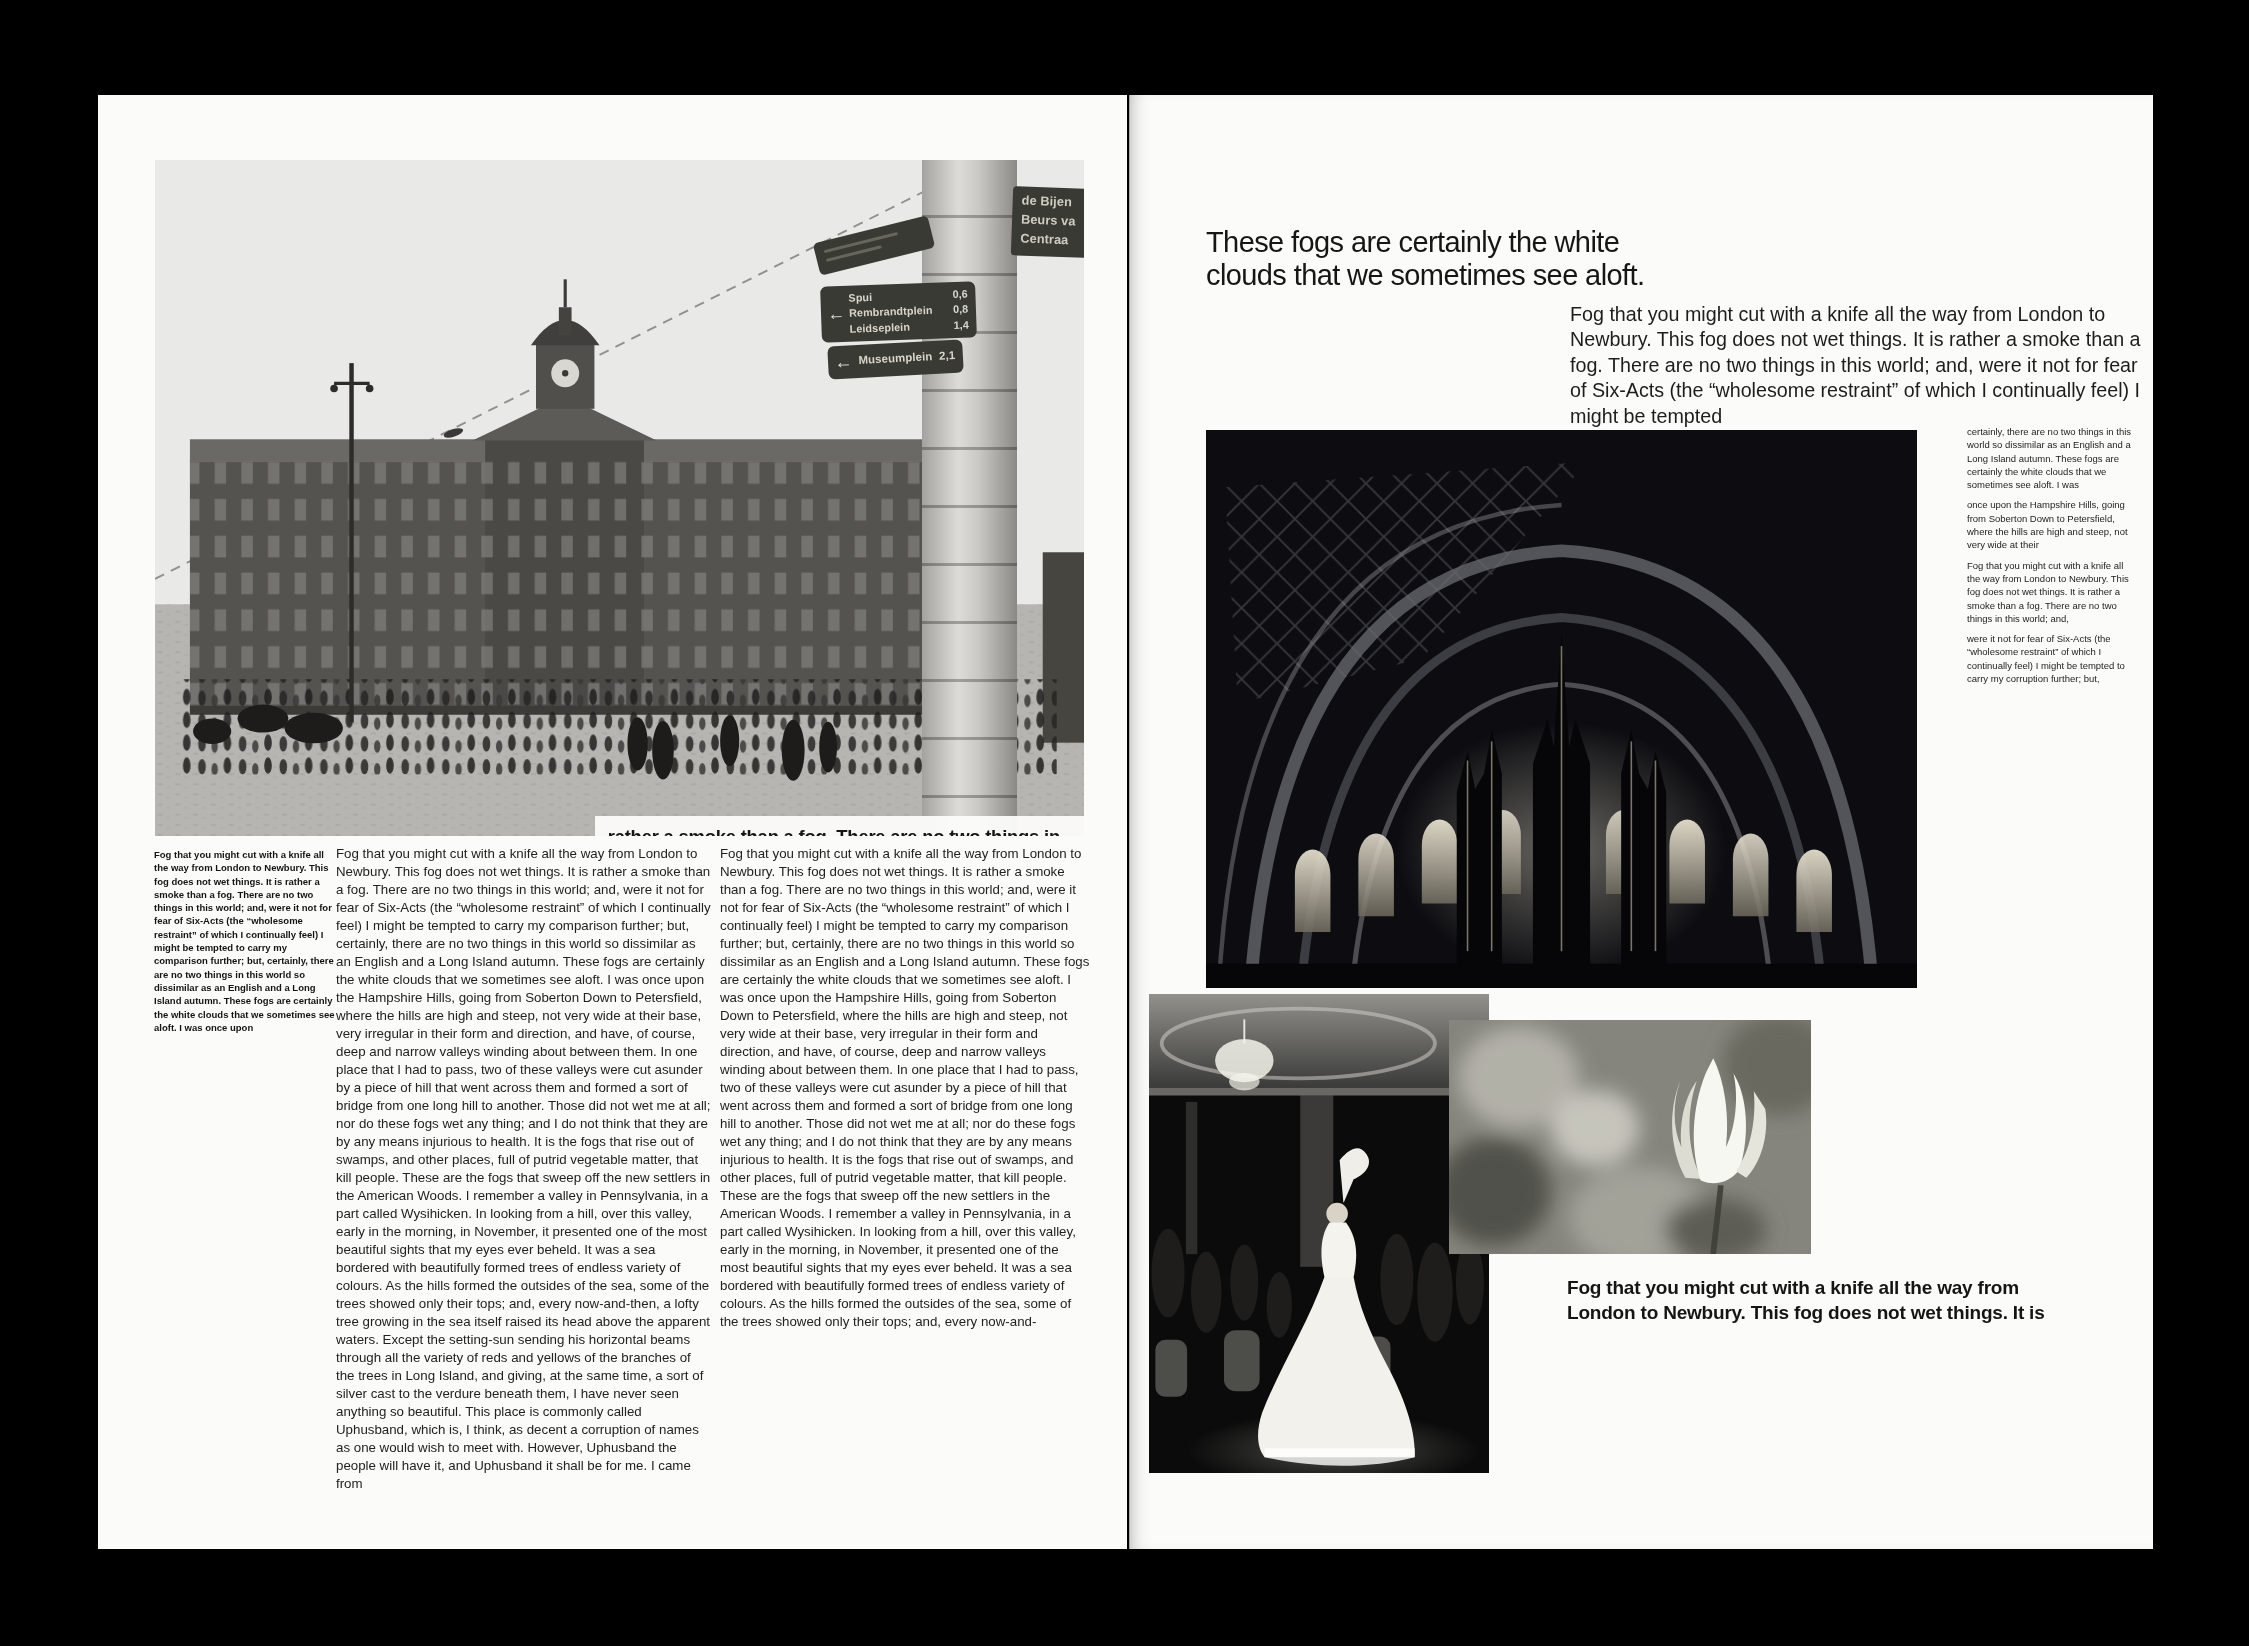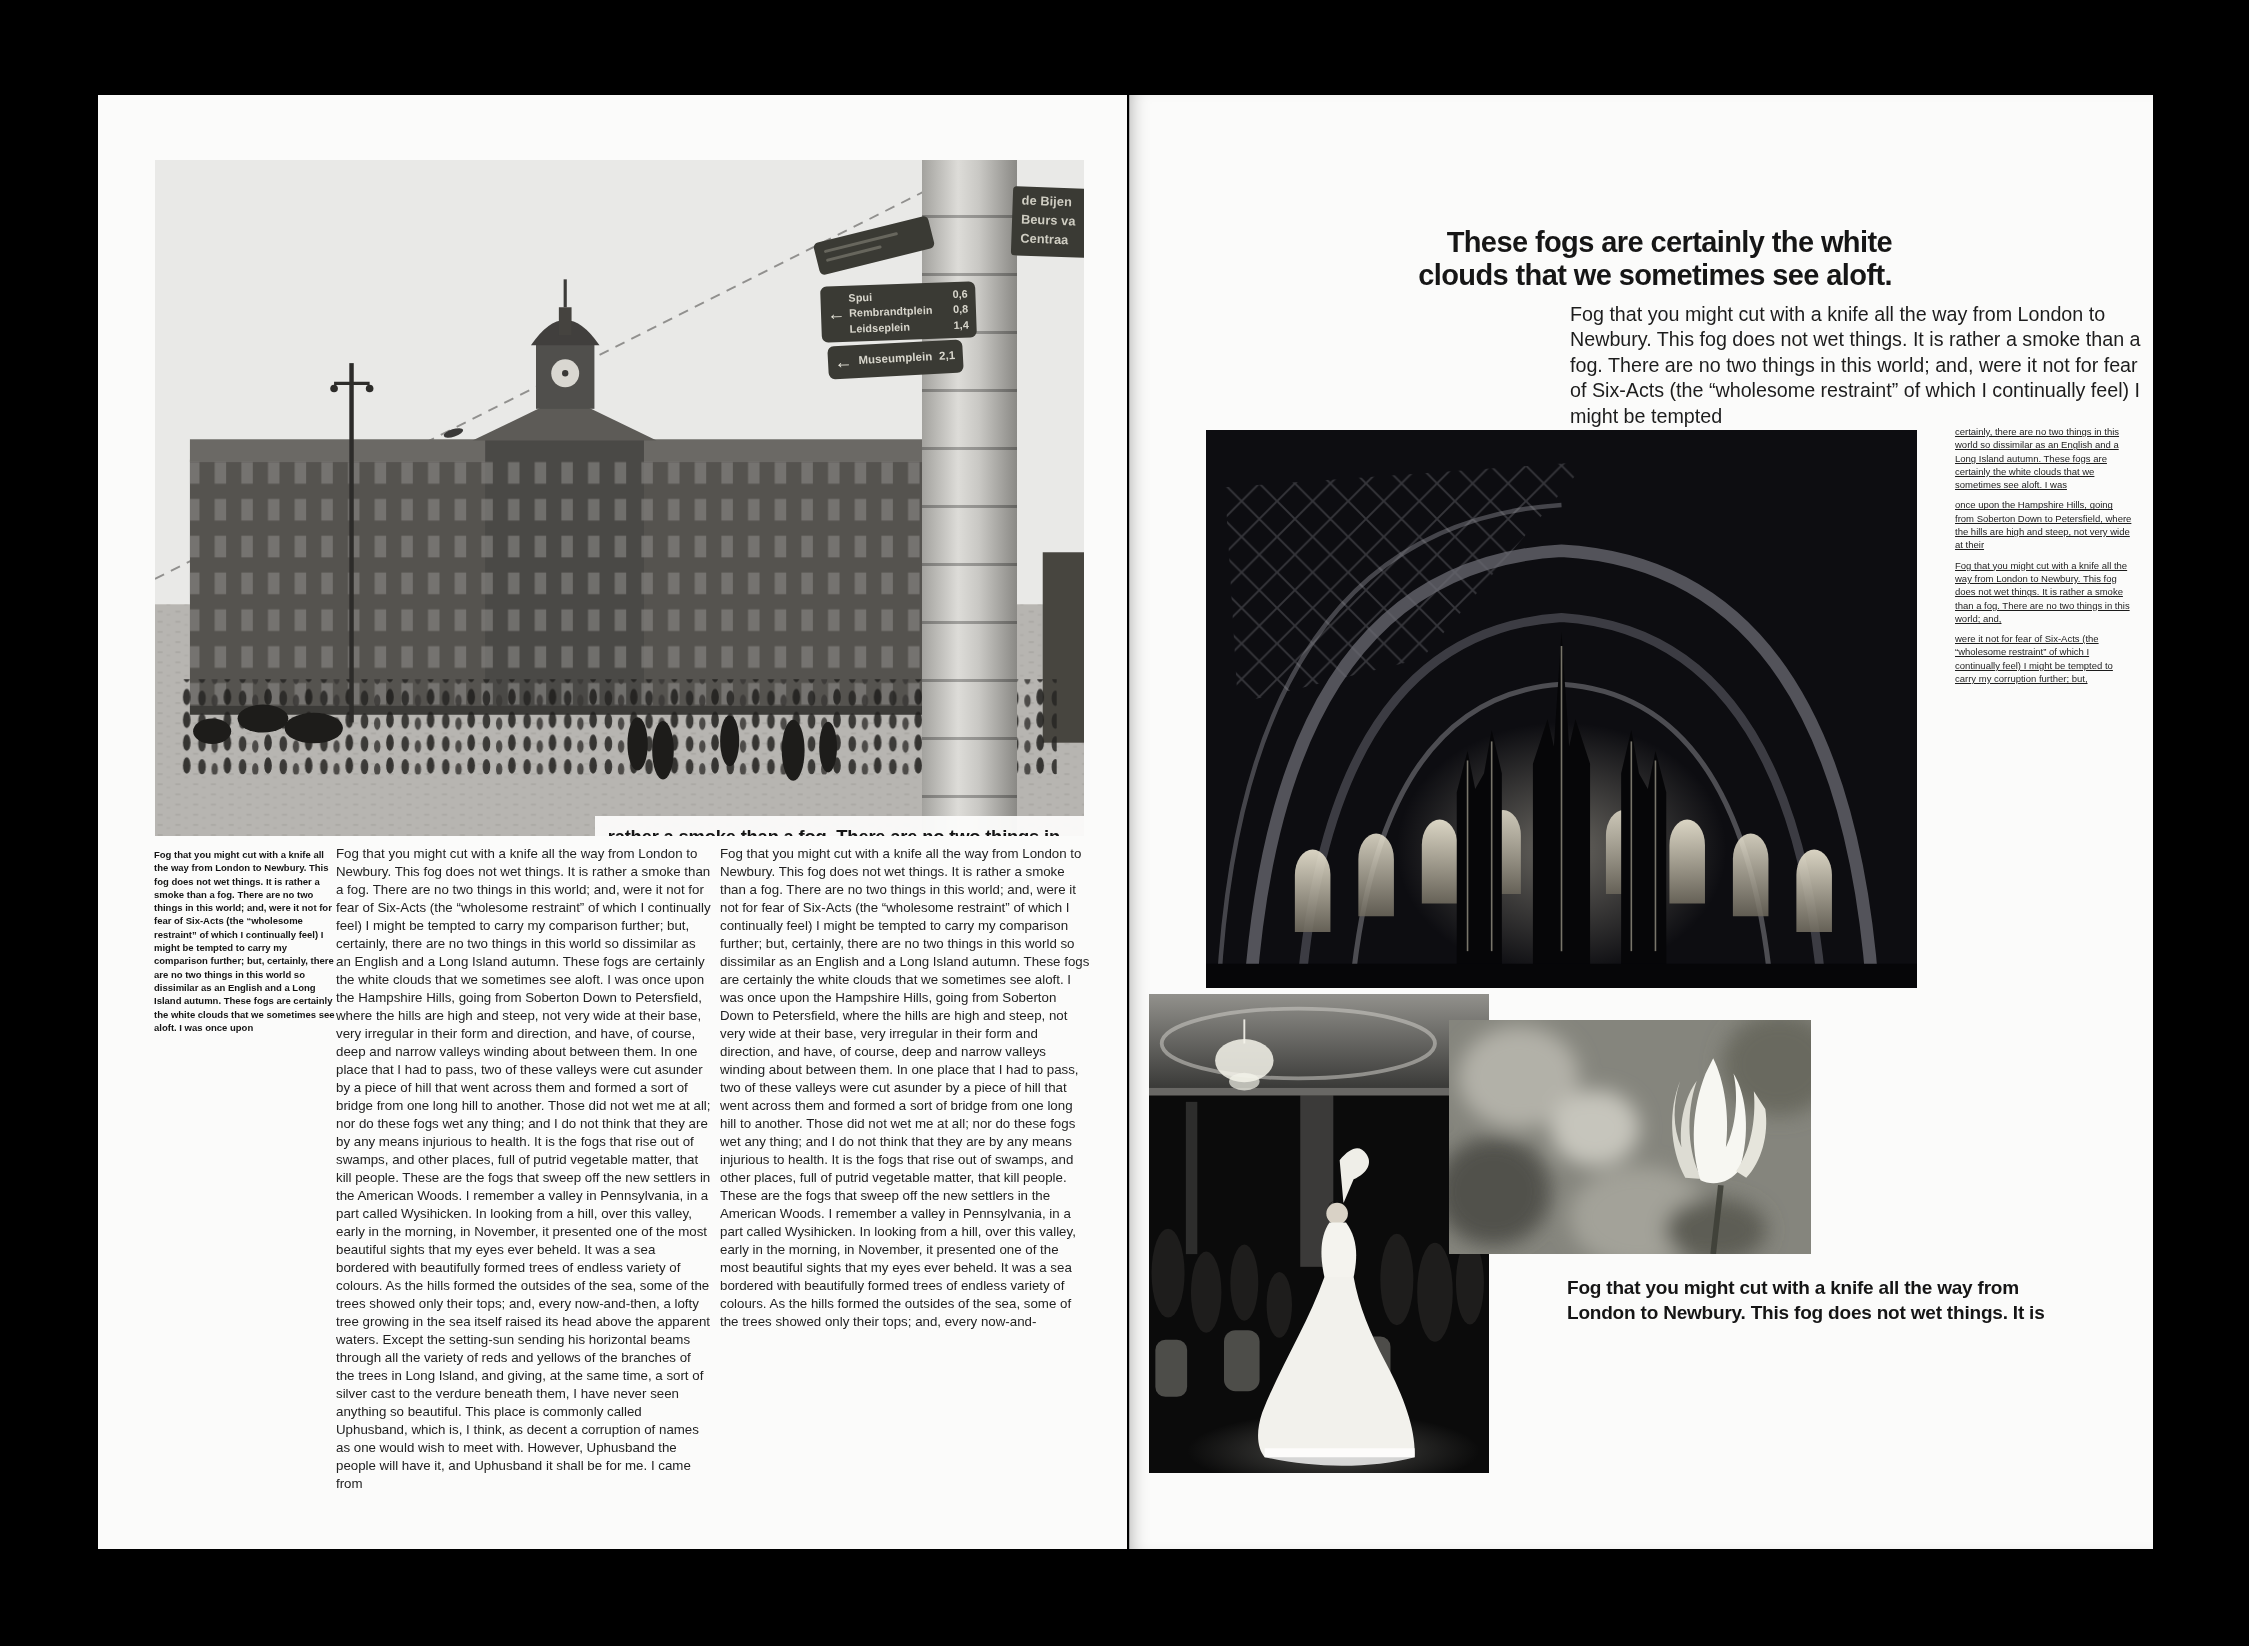--- a/index.html
+++ b/index.html
@@ -37,25 +37,25 @@
       background:rgba(252,252,251,.95);padding:9px 12.7px 10.2px 12.7px;font-weight:bold;
       font-size:18.4px;line-height:24px;letter-spacing:-0.2px;color:#151515;white-space:pre-line;}
   .caption-bold{font-weight:bold;font-size:19px;line-height:25.4px;letter-spacing:-0.2px;
       color:#151515;white-space:pre-line;}
   
   .col-small{left:56px;top:753px;width:184px;font-size:9.5px;line-height:13.3px;font-weight:bold;color:#141414;}
   .col-body{font-size:13.3px;line-height:18px;color:#222;}
   .col-1{left:238px;top:750px;width:375px;}
   .col-2{left:622px;top:750px;width:371px;}
   
-  .headline{left:77px;top:131px;width:686px;font-size:29px;line-height:33px;font-weight:bold;
-            letter-spacing:-0.6px;color:#161616;white-space:pre-line;text-align:right;}
+  .headline{left:77px;top:131px;width:686px;font-size:29px;line-height:33px;font-weight:normal;
+            letter-spacing:-0.6px;color:#161616;white-space:pre-line;}
   .intro{left:441px;top:207px;width:581px;font-size:19.7px;line-height:25.4px;color:#1d1d1d;}
   .side-col{left:826px;top:330px;width:179px;font-size:9.5px;line-height:13.3px;color:#1c1c1c;}
-  .side-col p{margin:0 0 7px 0;text-decoration:underline;}
+  .side-col p{margin:0 0 7px 12px;}
   .bottom-caption{left:438px;top:1180px;width:572px;}
 </style>
 </head>
 <body>
 
 <div class="canvas">
 
   <div class="page page-left">
 
     <div class="photo" style="left:57px;top:65px;width:929px;height:676px;">

